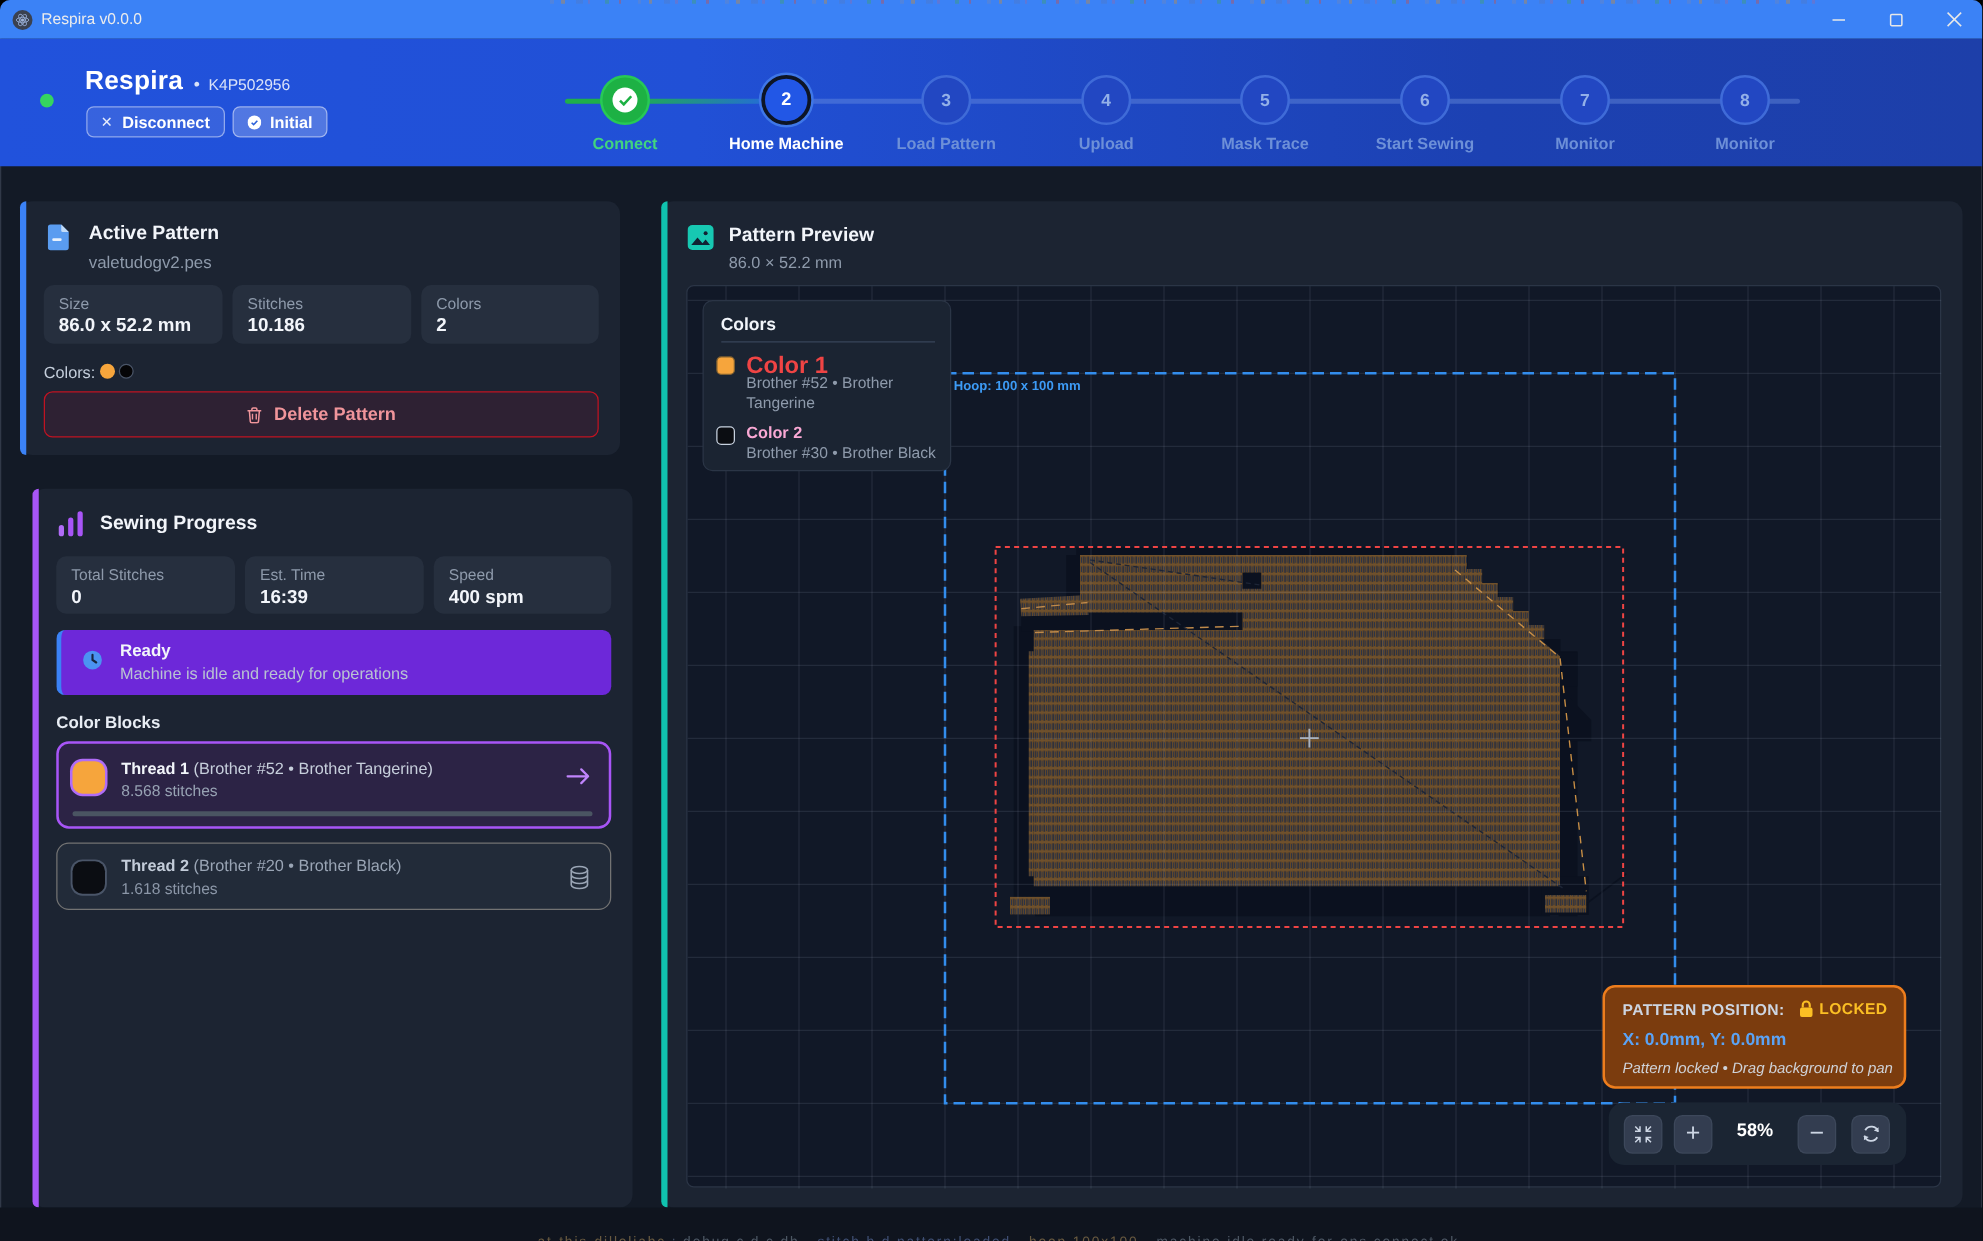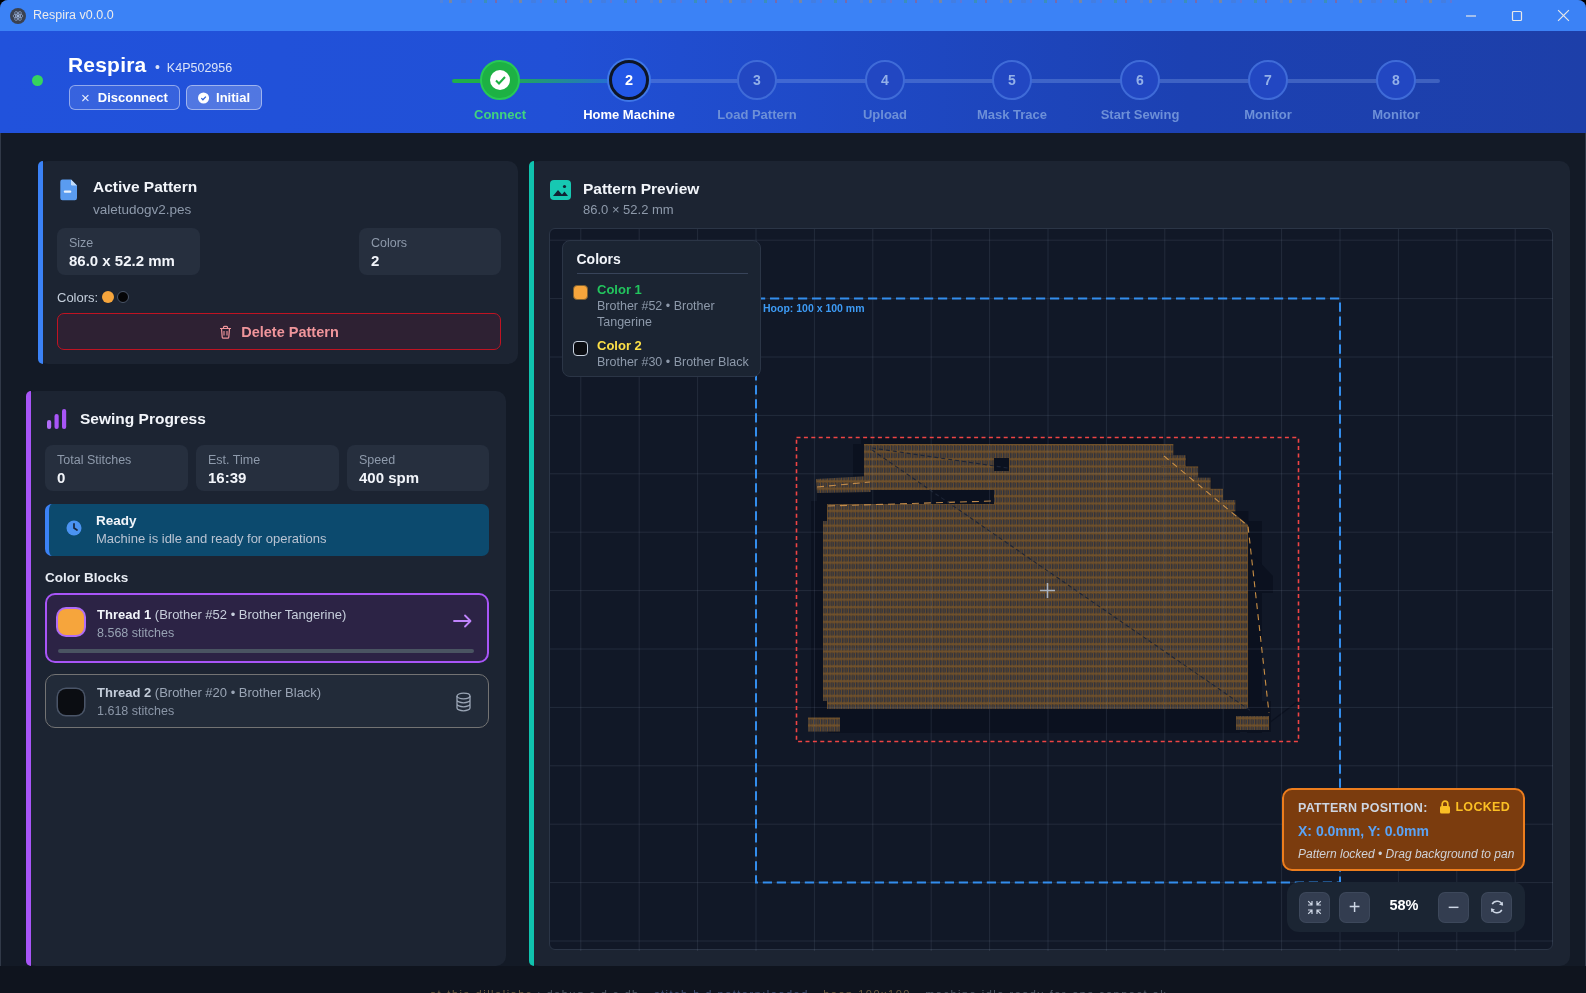--- a/index.html
+++ b/index.html
@@ -31,21 +31,21 @@
 .card { position:absolute; background:#1c2432; border-radius:10px; }
 .accent { position:absolute; left:0; top:0; bottom:0; width:5px; border-radius:10px 0 0 10px; }
 .cardtitle { font-size:15.5px; font-weight:bold; color:#f2f5fa; }
 .cardsub { font-size:13px; color:#8e9aab; }
 .statbox { position:absolute; background:#262f3e; border-radius:8px; padding:8px 12px; }
 .statlabel { font-size:12.5px; color:#8e9aab; margin-bottom:2px; }
 .statval { font-size:15px; font-weight:bold; color:#f2f5fa; }
 
 .delbtn { position:absolute; background:#2e2133; border:1.5px solid #c01322; border-radius:7px; color:#f0959b; font-size:14.5px; font-weight:bold; display:flex; align-items:center; justify-content:center; }
 
-.ready { position:absolute; background:#0c4a6e; border-left:4px solid #3b82f6; border-radius:7px; }
+.ready { position:absolute; background:#6d28d9; border-left:4px solid #3b82f6; border-radius:7px; }
 
 .thread { position:absolute; border-radius:10px; }
 .swatch { position:absolute; width:26px; height:26px; border-radius:8px; }
 
 .canvas { position:absolute; left:20px; top:67px; width:1004px; height:722px; background:#111827; border:1px solid #2b3546; border-radius:6px; }
 .legend { position:absolute; left:11.5px; top:10.5px; width:199px; height:137px; background:#1b2432; border:1px solid #2b3546; border-radius:8px; padding:9px 14px; }
 .posbox { position:absolute; background:#7b3c0e; border:2px solid #ed7d1d; border-radius:10px; }
 .zoombar { position:absolute; background:#1b2533; border-radius:12px; display:flex; align-items:center; }
 .zbtn { position:absolute; top:9.5px; width:31px; height:31px; background:#333d50; border:1px solid #45506399; border-radius:7px; display:flex; align-items:center; justify-content:center; color:#cdd6e4; }
 .footer { position:absolute; left:0; top:966px; width:100%; height:27px; background:#0f141e; }
@@ -118,32 +118,36 @@
         <div class="steplabel" style="left:947px; color:#6d90d8;">Mask Trace</div>
         <div class="step fstep" style="left:1120px; top:29px;">6</div>
         <div class="steplabel" style="left:1075px; color:#6d90d8;">Start Sewing</div>
         <div class="step fstep" style="left:1248px; top:29px;">7</div>
         <div class="steplabel" style="left:1203px; color:#6d90d8;">Monitor</div>
         <div class="step fstep" style="left:1376px; top:29px;">8</div>
         <div class="steplabel" style="left:1331px; color:#6d90d8;">Monitor</div>
       </div>
   </div>
 
-  <div class="card" style="left:38px; top:161px; width:480px; height:203px;padding-left:35px;">
+  <div class="card" style="left:16px; top:161px; width:480px; height:203px;padding-left:35px;">
     <div class="accent" style="background:#3b82f6;"></div>
     <svg style="position:absolute;left:22px;top:18px;" width="18" height="22" viewBox="0 0 18 22">
         <path d="M2.5 0.5 h8.5 l6 6 v12.5 a2.2 2.2 0 0 1 -2.2 2.2 h-12.3 a2.2 2.2 0 0 1 -2.2 -2.2 v-16.3 a2.2 2.2 0 0 1 2.2 -2.2 z" fill="#5a9cf0"></path>
         <path d="M11 0.5 l6 6 h-4.8 a1.2 1.2 0 0 1 -1.2 -1.2 z" fill="#c3dcf8"></path>
         <rect x="3.8" y="11.5" width="7.5" height="2.2" rx="1" fill="#e8f1fc"></rect>
       </svg>
     <div class="cardtitle" style="position:absolute; left:55px; top:17px;">Active Pattern</div>
     <div class="cardsub" style="position:absolute; left:55px; top:41px; font-size:13.5px;text-align:right;">valetudogv2.pes</div>
     <div class="statbox" style="left:19px; top:67px; width:143px; height:47px;">
         <div class="statlabel">Size</div>
         <div class="statval">86.0 x 52.2 mm</div>
+      </div>
+    <div class="statbox" style="left:170px; top:67px; width:143px; height:47px;">
+        <div class="statlabel">Stitches</div>
+        <div class="statval">10.186</div>
       </div>
     <div class="statbox" style="left:321px; top:67px; width:142px; height:47px;">
         <div class="statlabel">Colors</div>
         <div class="statval">2</div>
       </div>
     <div style="position:absolute; left:19px; top:129px; font-size:13px; color:#c4cedb;">Colors:</div>
     <div style="position:absolute; left:63.5px; top:129.5px; width:12px; height:12px; border-radius:50%; background:#f6a53c;"></div>
     <div style="position:absolute; left:79px; top:129.5px; width:12px; height:12px; border-radius:50%; background:#050507; border:1px solid #4a5568;"></div>
     <div class="delbtn" style="left:19px; top:152px; width:444px; height:37px;">
       <svg width="13" height="14" viewBox="0 0 13 14" style="margin-right:9px;">
@@ -292,24 +296,24 @@
             <text x="762" y="311" fill="#3d9bf5" font-size="10.5" font-weight="bold" font-family="&quot;Liberation Sans&quot;, sans-serif">Hoop: 100 x 100 mm</text>
             <rect x="795.5" y="436.5" width="502" height="304" fill="none" stroke="#ef4444" stroke-width="1.6" stroke-dasharray="4 3.4"></rect>
             <line x1="1039" y1="589.5" x2="1054" y2="589.5" stroke="#a8b2c0" stroke-width="1.5"></line>
             <line x1="1046.5" y1="582" x2="1046.5" y2="597" stroke="#a8b2c0" stroke-width="1.5"></line>
           </g>
         </svg>
       <div class="legend">
         <div style="position:absolute; left:14px; top:10px; font-size:14px; font-weight:bold; color:#f2f5fa;">Colors</div>
           <div style="position:absolute; left:14px; top:32px; width:171px; height:1px; background:#38445a;"></div>
         <div style="position:absolute; left:10.5px; top:44px; width:15px; height:15px; border-radius:4px; background:#f6a53c; border:1px solid #806030;"></div>
-        <div style="position:absolute; left:34.5px; top:41.5px; font-size:13px; font-weight:bold; color:#22c55e;">Color 1</div>
+        <div style="position:absolute; left:34.5px; top:41.5px; font-size:19px; font-weight:bold; color:#ef4444;">Color 1</div>
         <div style="position:absolute; left:34.5px; top:58.5px; font-size:12.5px; color:#8e9aab; line-height:15.5px;">Brother #52 • Brother<br>Tangerine</div>
         <div style="position:absolute; left:10.5px; top:100px; width:15px; height:15px; border-radius:4px; background:#0b0d12; border:1px solid #c8d2e0;"></div>
-        <div style="position:absolute; left:34.5px; top:97px; font-size:13px; font-weight:bold; color:#fde047;">Color 2</div>
+        <div style="position:absolute; left:34.5px; top:97px; font-size:13px; font-weight:bold; color:#f9a8d4;">Color 2</div>
         <div style="position:absolute; left:34.5px; top:114px; font-size:12.5px; color:#8e9aab;">Brother #30 • Brother Black</div>
       </div>
       <div class="posbox" style="left:732px; top:559px; width:243px; height:83px;">
         <div style="position:absolute; left:14px; top:11px; font-size:12.5px; font-weight:bold; color:#cdd5e1; letter-spacing:.3px;">PATTERN POSITION:</div>
         <svg style="position:absolute; right:72px; top:10px;" width="12" height="14" viewBox="0 0 12 14">
             <rect x="1" y="6" width="10" height="7.5" rx="1.5" fill="#fbbf24"></rect>
             <path d="M3.2 6 V4 a2.8 2.8 0 0 1 5.6 0 v2" fill="none" stroke="#fbbf24" stroke-width="1.7"></path>
           </svg>
         <div style="position:absolute; right:13px; top:10px; font-size:12.5px; font-weight:bold; color:#fbbf24; letter-spacing:.3px;">LOCKED</div>
         <div style="position:absolute; left:14px; top:33px; font-size:14px; font-weight:bold; color:#5ba3f5;">X: 0.0mm, Y: 0.0mm</div>

